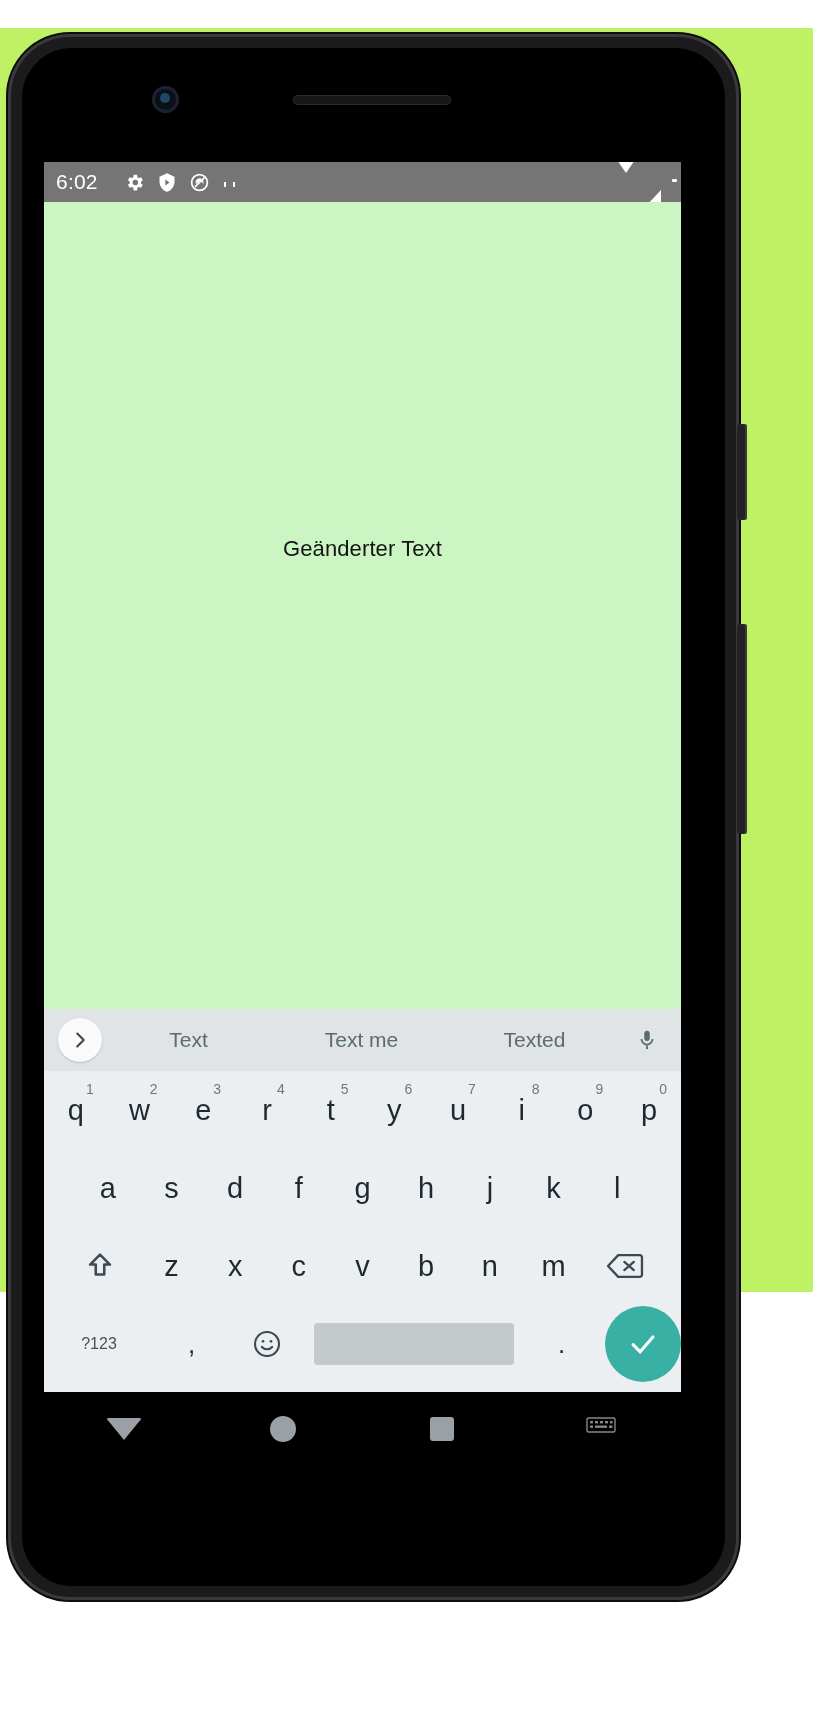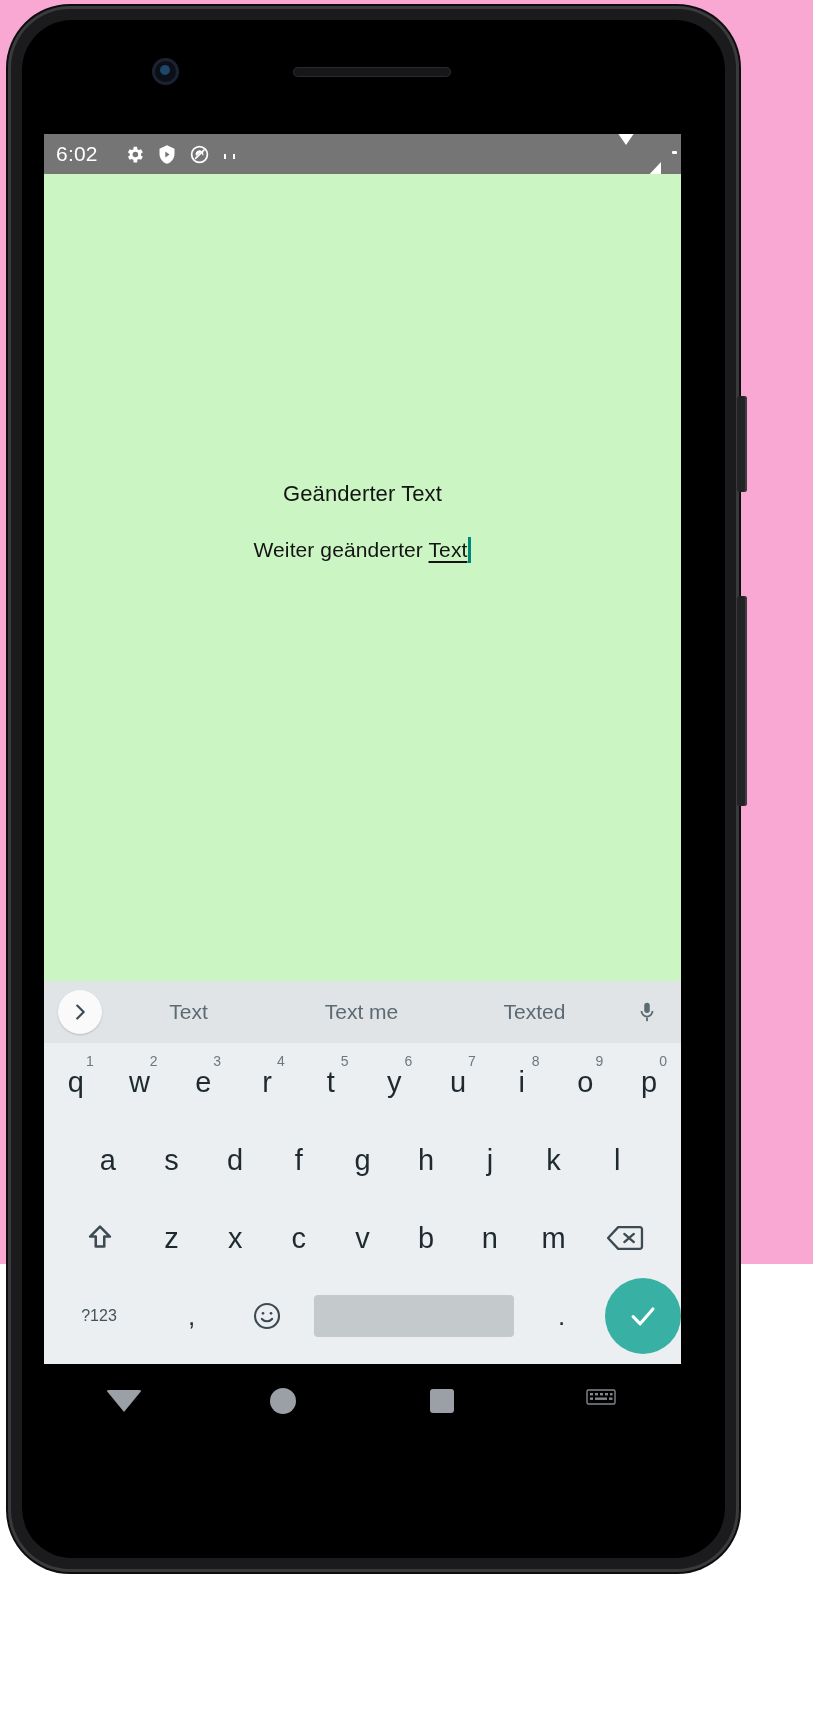--- a/index.html
+++ b/index.html
@@ -2,21 +2,21 @@
 <html><head>
 <meta charset="utf-8">
 <style>
   * { box-sizing: border-box; margin: 0; padding: 0; }
   html, body {
     width: 813px; height: 1736px;
     background: #ffffff;
     font-family: "Liberation Sans", sans-serif;
     overflow: hidden;
   }
-  #stage { position: relative; width: 813px; height: 1264px; background:#f9a8d4; }
+  #stage { position: relative; width: 813px; height: 1264px; background:#bef264;margin-top:28px; }
 
   
   .phone-body{
     position:absolute; left:8px; top:6px; width:731px; height:1566px;
     background:#1b1b1d;
     border-radius:62px;
     box-shadow: inset 0 0 0 3px #3a3a3d, 0 0 0 2px #0d0d0e;
   }
   .phone-inner{
     position:absolute; left:14px; top:14px; right:14px; bottom:14px;
@@ -220,23 +220,20 @@
       <div class="sb-right">
         <span class="ico"><span class="wifi"></span></span>
         <span class="ico"><span class="signal"></span></span>
         <span class="ico"><span class="battery"></span></span>
       </div>
     </div>
 
     <div class="app-content">
       <div class="app-shift">
         <div class="app-title">Geänderter Text</div>
-        <div class="edit-line">
-          <span>Weiter geänderter </span><span class="composing">Text</span><span class="caret"></span>
-        </div>
       </div>
     </div>
 
     <div class="keyboard">
 
       <div class="sugg-bar">
         <div class="sugg-expand">
           <svg width="22" height="22" viewBox="0 0 24 24" fill="none" stroke="#3c4a52" stroke-width="2.4" stroke-linecap="round" stroke-linejoin="round">
             <polyline points="9 5 16 12 9 19"></polyline>
           </svg>

